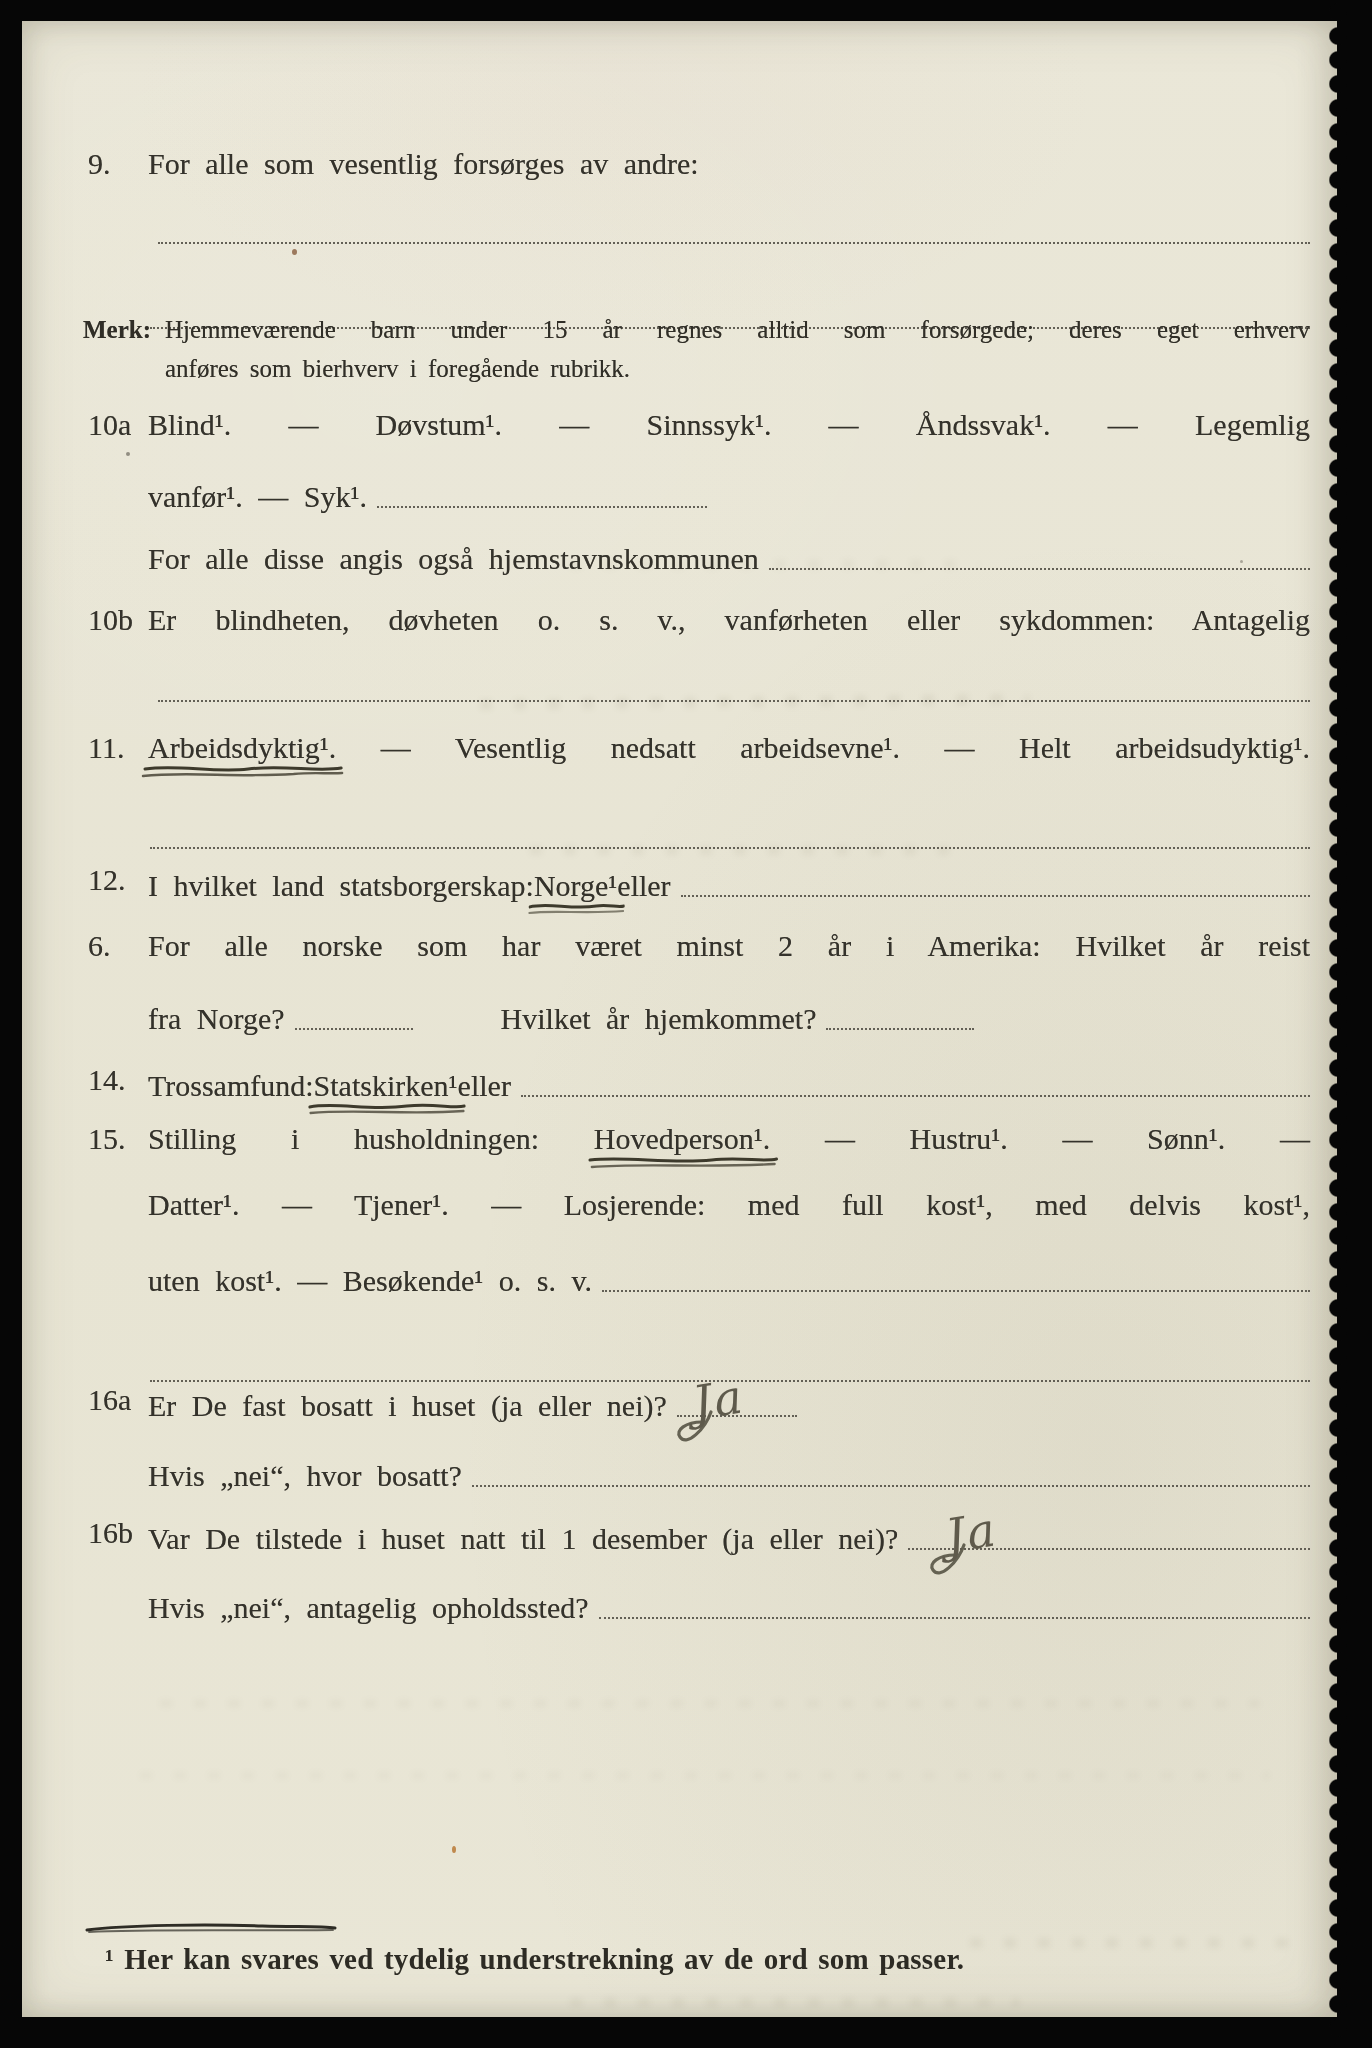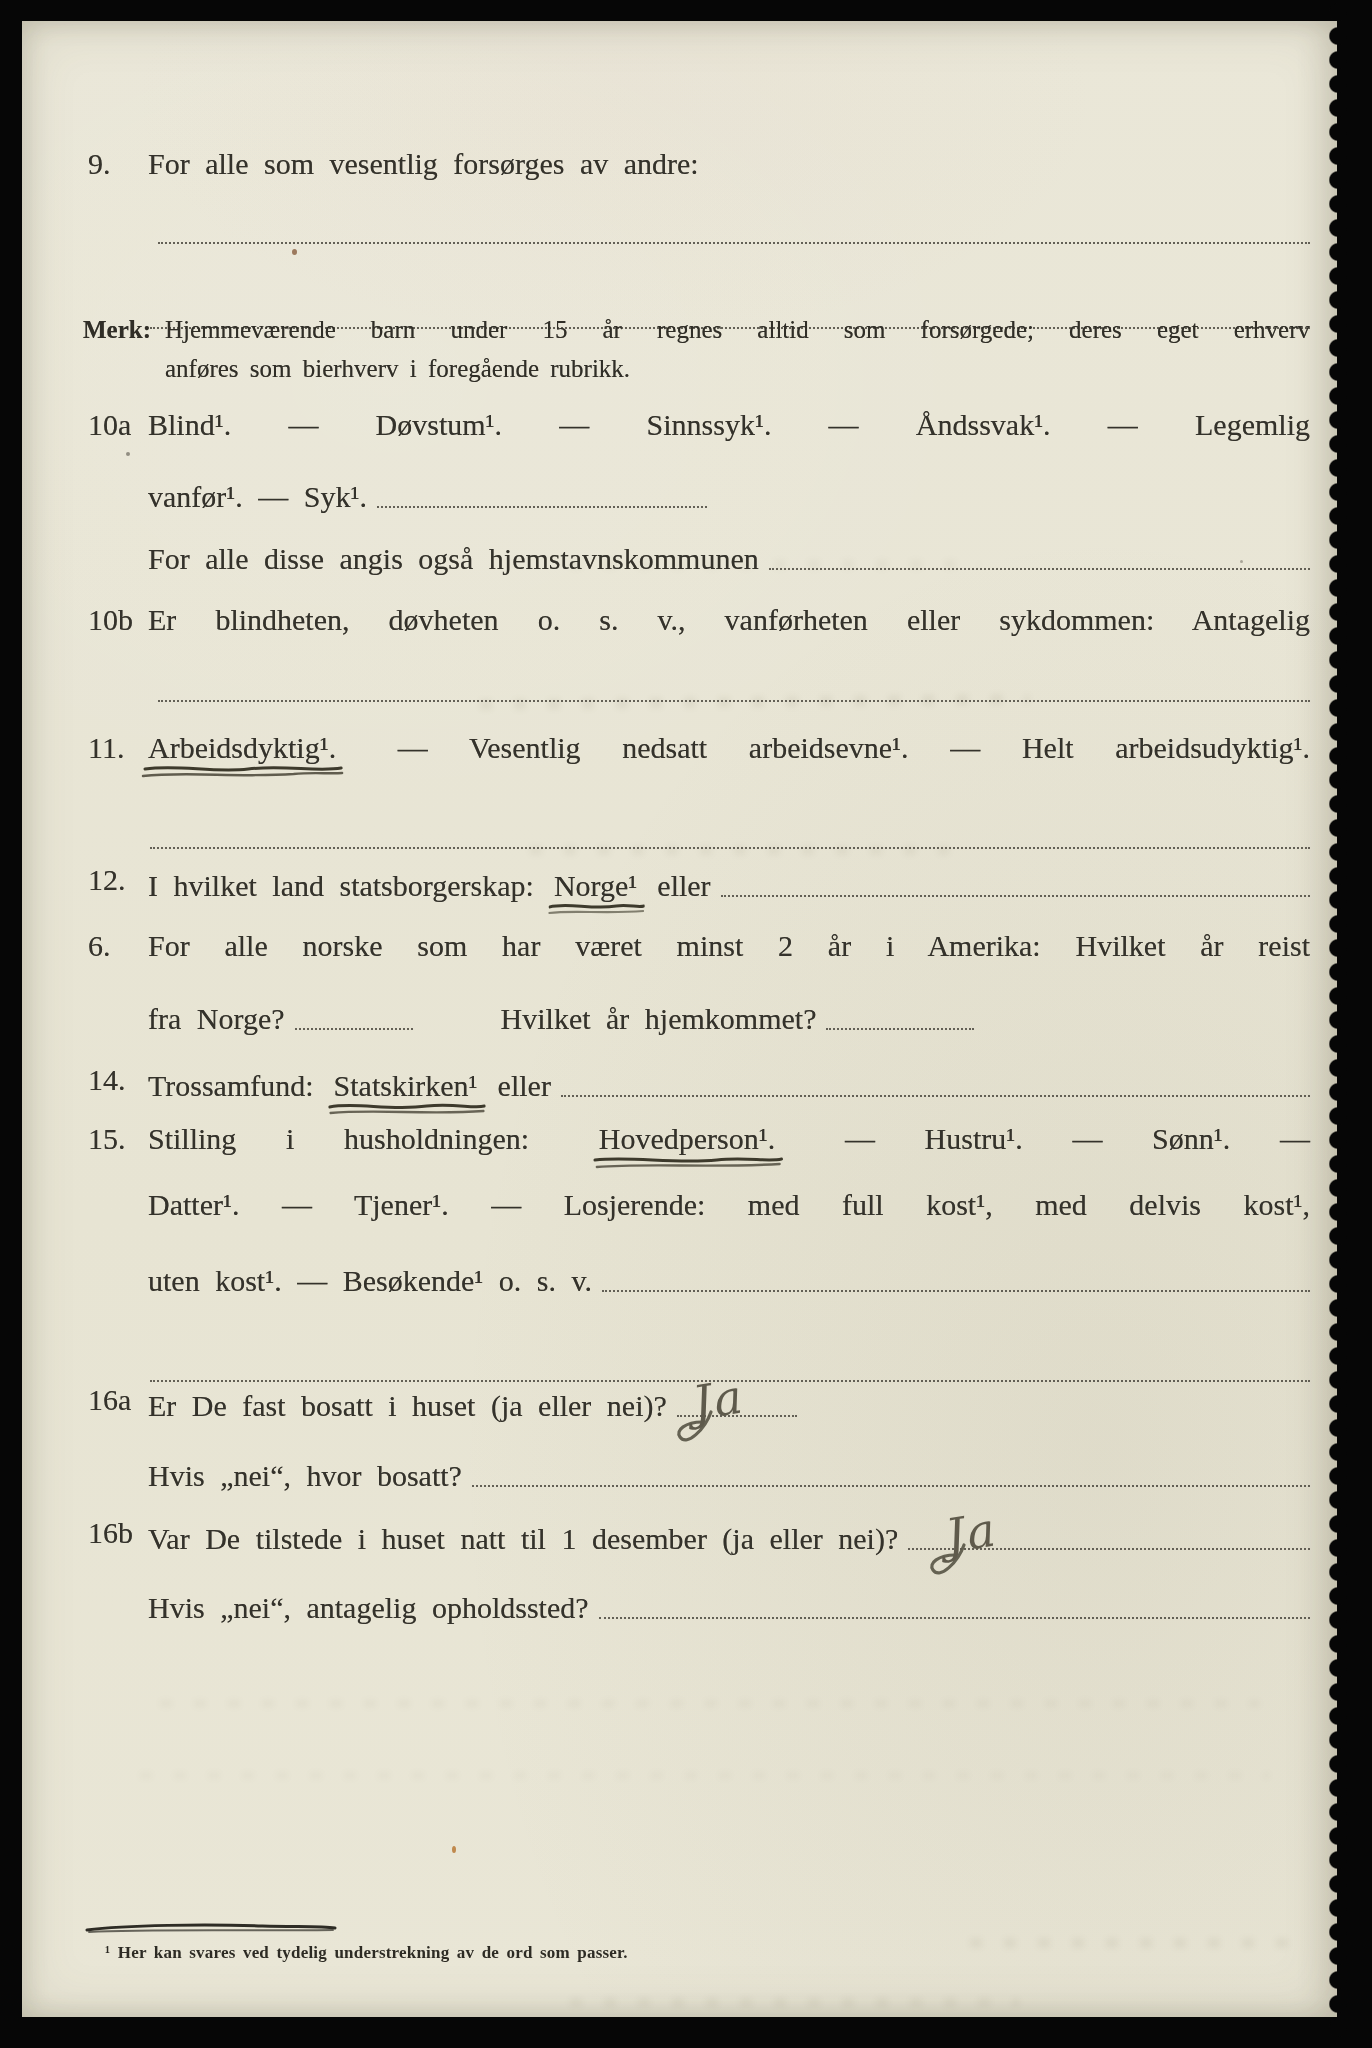--- a/index.html
+++ b/index.html
@@ -27,36 +27,36 @@
     text-shadow:0 0 .5px rgba(42,40,32,.55);
   }
   .frow { display:flex; align-items:flex-end; }
   .frow .txt { white-space:nowrap; }
   .num { position:absolute; left:-60px; top:0; width:58px; white-space:nowrap; }
   .leader { border-bottom:2px dotted #4c4940; height:0; align-self:flex-end; margin:0 0 6px 10px; opacity:.85; }
   .fill { flex:1 1 auto; }
   .just { white-space:normal; text-align:justify; text-align-last:justify; height:auto; }
   .merkrow { left:165px; font-size:25px; word-spacing:5px; color:#302e27; }
   .mlabel { position:absolute; left:-82px; font-weight:700; }
-  .hu { position:relative; display:inline-block; margin:0 20px; white-space:nowrap; }
+  .hu { position:relative; display:inline-block; margin:0 0; white-space:nowrap; }
   .hu svg.uline { position:absolute; left:-6px; bottom:-14px; width:calc(100% + 14px); height:16px; overflow:visible; }
   .uline path { fill:none; stroke:#3d3a2c; stroke-linecap:round; }
   .ansline { position:relative; }
   .ja {
     position:absolute; top:-42px; left:16px; z-index:5;
     font-family:"DejaVu Serif", serif; font-style:italic; font-size:47px; letter-spacing:2px;
     color:#474335; transform:rotate(-9deg); text-shadow:none;
   }
   .jloop { position:absolute; top:-6px; left:-2px; width:46px; height:46px; overflow:visible; }
   .jloop path { fill:none; stroke:#474335; stroke-width:3.2; stroke-linecap:round; opacity:.95; }
   .footrule { position:absolute; left:85px; top:1922px; width:252px; height:12px; z-index:4; }
   .footrule path { fill:none; stroke:#2e2c25; stroke-linecap:round; }
   .footnote {
     position:absolute; left:105px; top:1943px; z-index:4;
-    font-size:17px; font-weight:700; word-spacing:3px; color:#2d2b24; letter-spacing:.2px;
+    font-size:29px; font-weight:700; word-spacing:3px; color:#2d2b24; letter-spacing:.2px;
   }
   .smudge {
     position:absolute; z-index:2; border-radius:8px; filter:blur(3px);
     background: repeating-linear-gradient(93deg, rgba(110,104,78,0) 0 10px, rgba(110,104,78,.55) 10px 22px, rgba(110,104,78,0) 22px 34px);
   }
   .speck { position:absolute; z-index:3; border-radius:50%; }
 </style>
 </head>
 <body>
 

